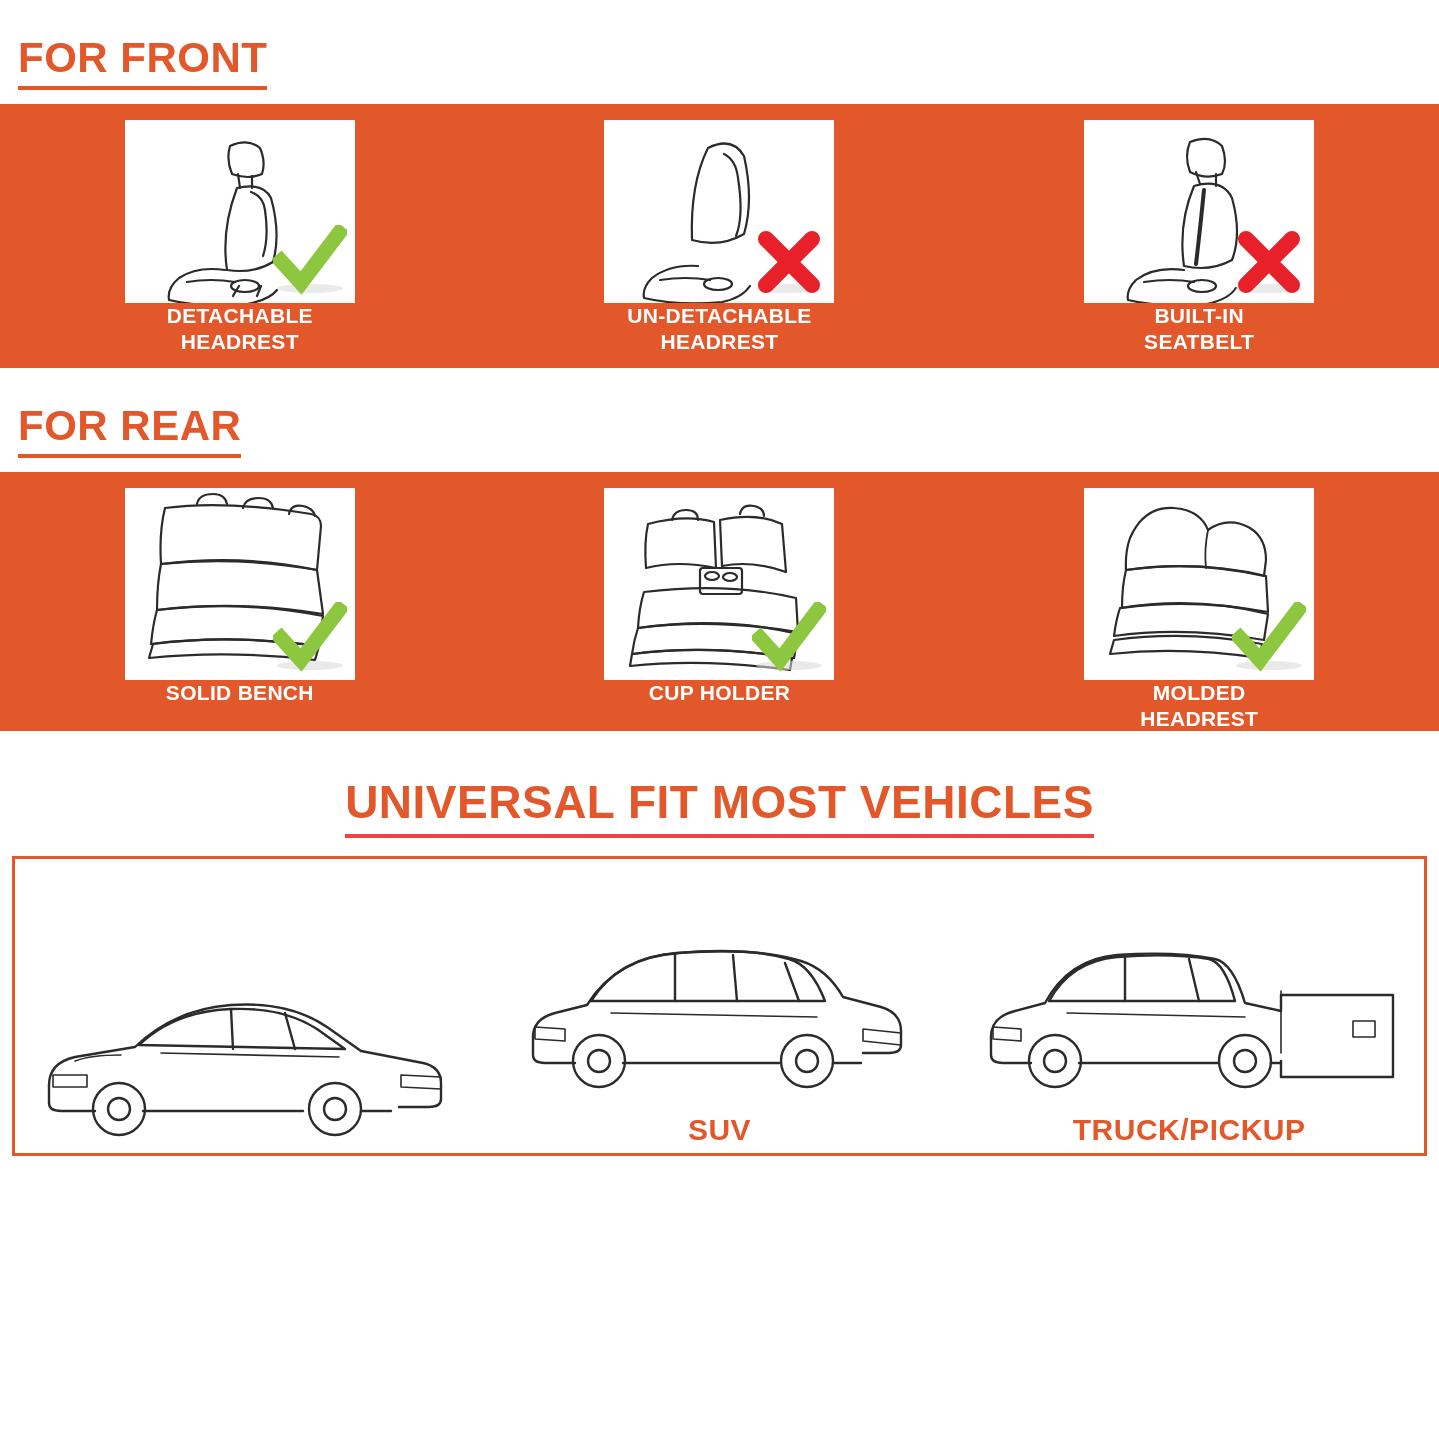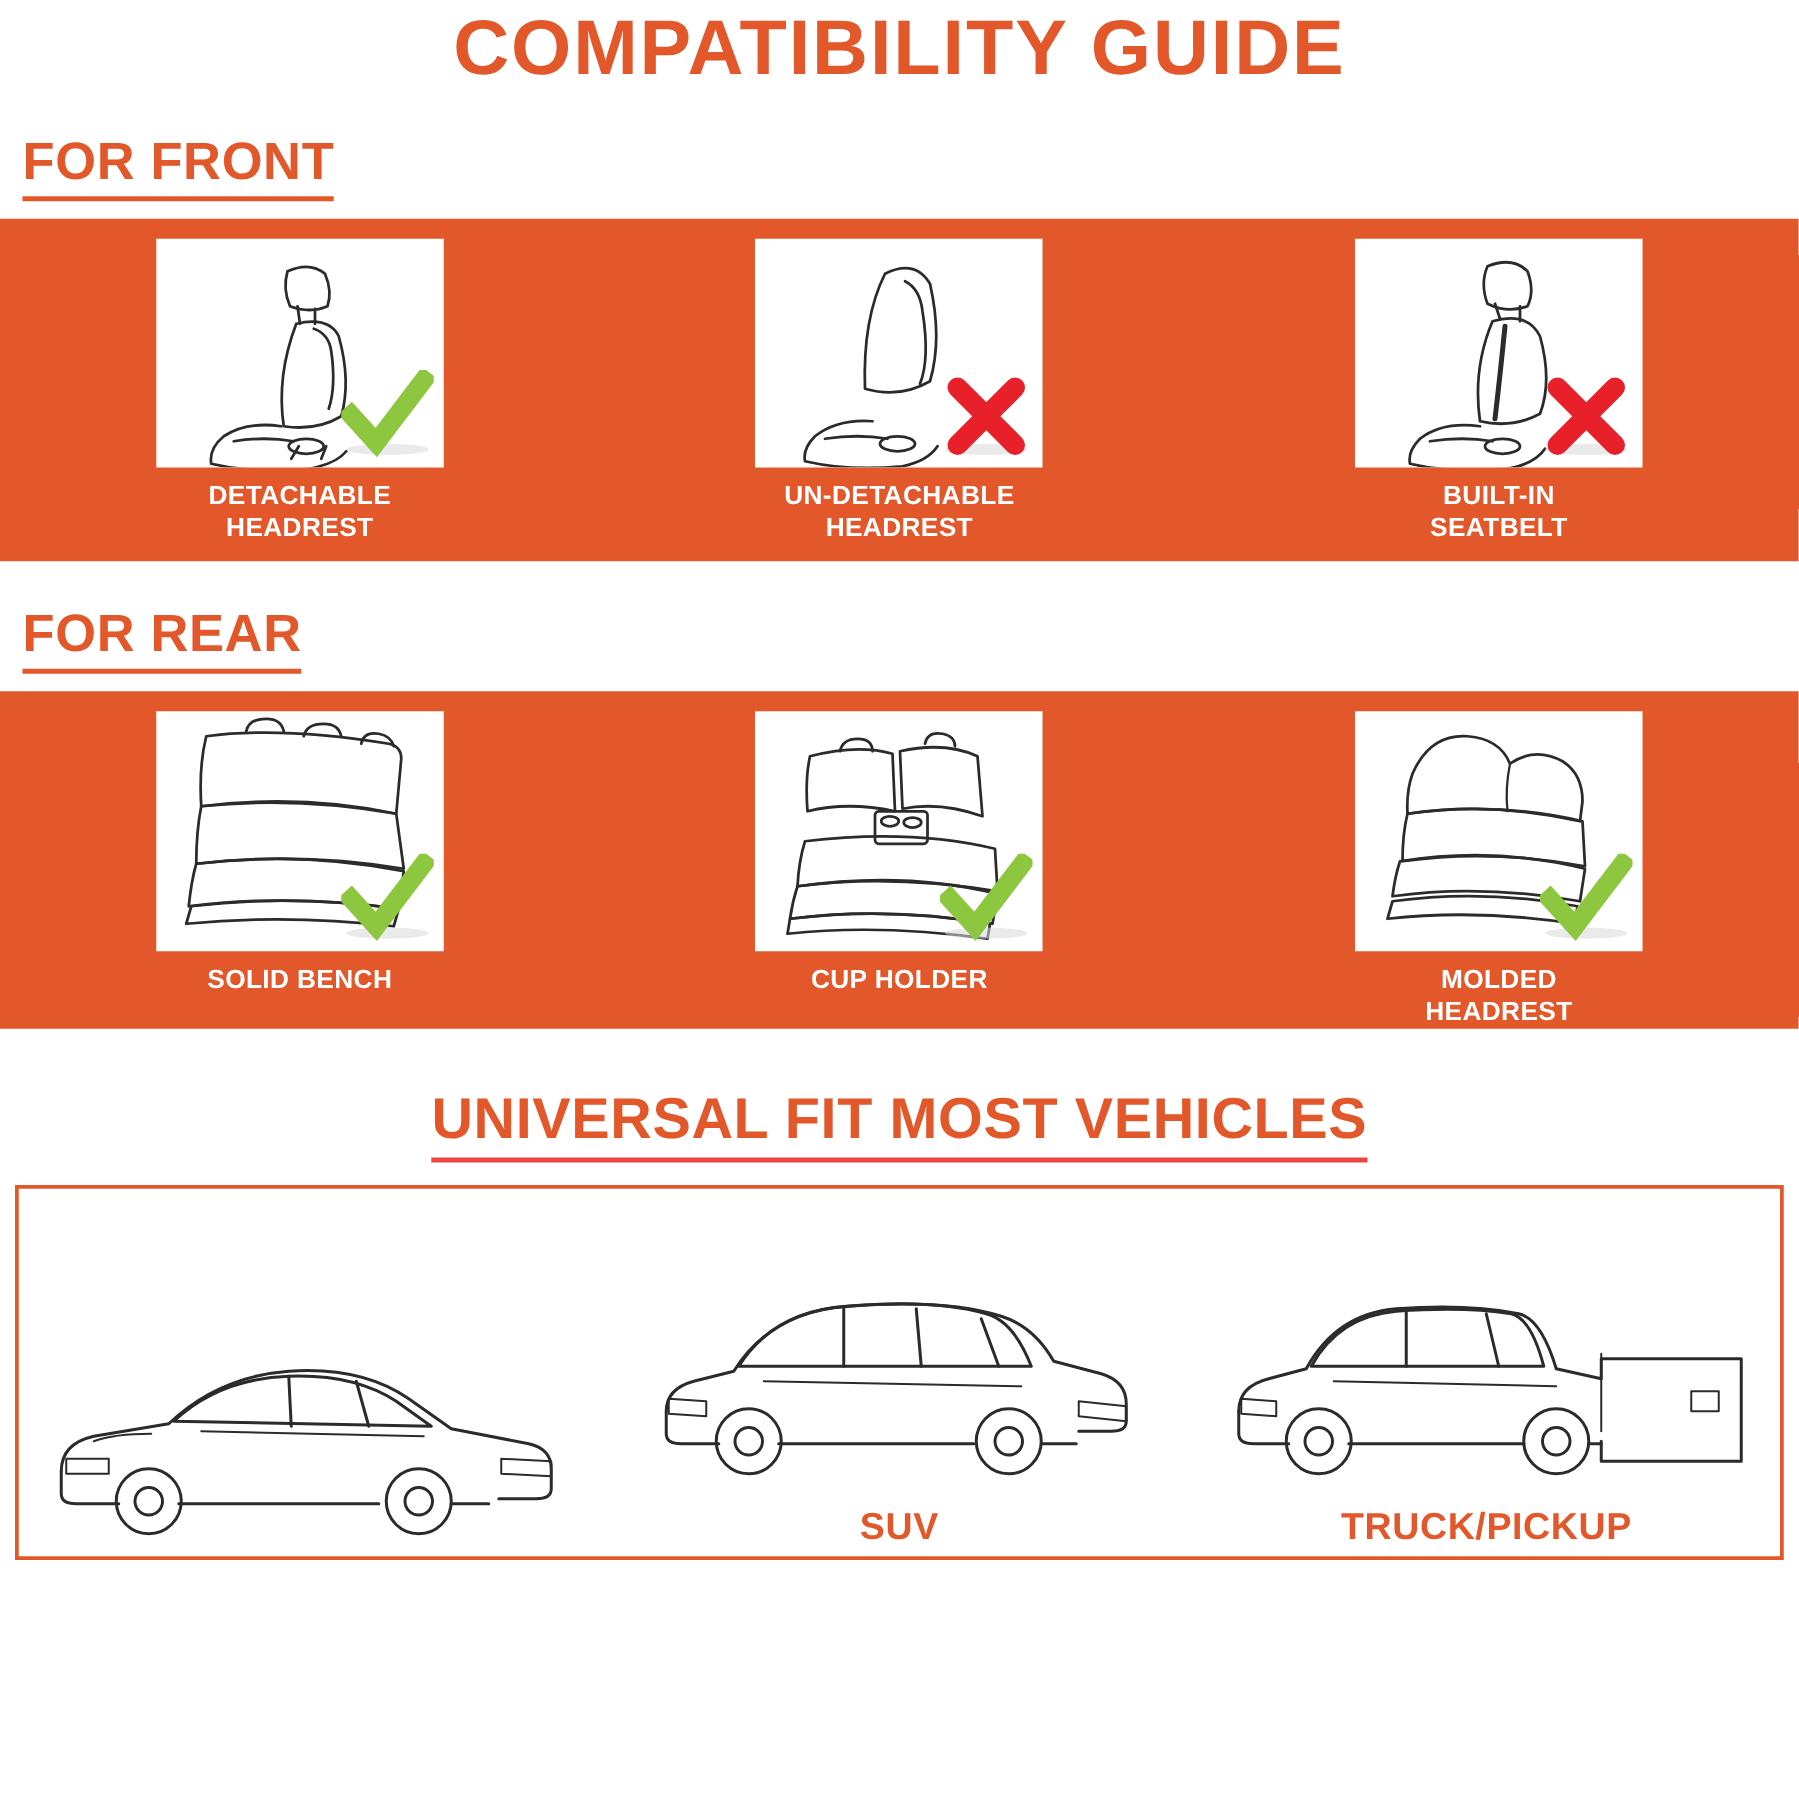--- a/index.html
+++ b/index.html
@@ -74,21 +74,20 @@
     overflow: hidden;
   }
   .rear .thumb { height: 192px; }
 
   .caption {
     color: #ffffff;
     font-size: 21px;
     font-weight: bold;
     text-align: center;
     line-height: 1.22;
-    margin-top: 10px;
     letter-spacing: 0.3px;
   }
 
   
   .mark {
     position: absolute;
     right: 8px;
     bottom: 4px;
     width: 74px;
     height: 74px;
@@ -141,21 +140,20 @@
     font-weight: bold;
     letter-spacing: 0.5px;
     margin-top: 6px;
   }
 </style>
 </head>
 <body>
 
 <div class="page">
 
-  <div class="main-title">COMPATIBILITY GUIDE</div>
 
   <div class="heading-wrap">
     <span class="section-heading">FOR FRONT</span>
   </div>
 
   <div class="band front">
 
     <div class="cell">
       <div class="thumb">
         <svg viewBox="0 0 230 183" width="230" height="183">

